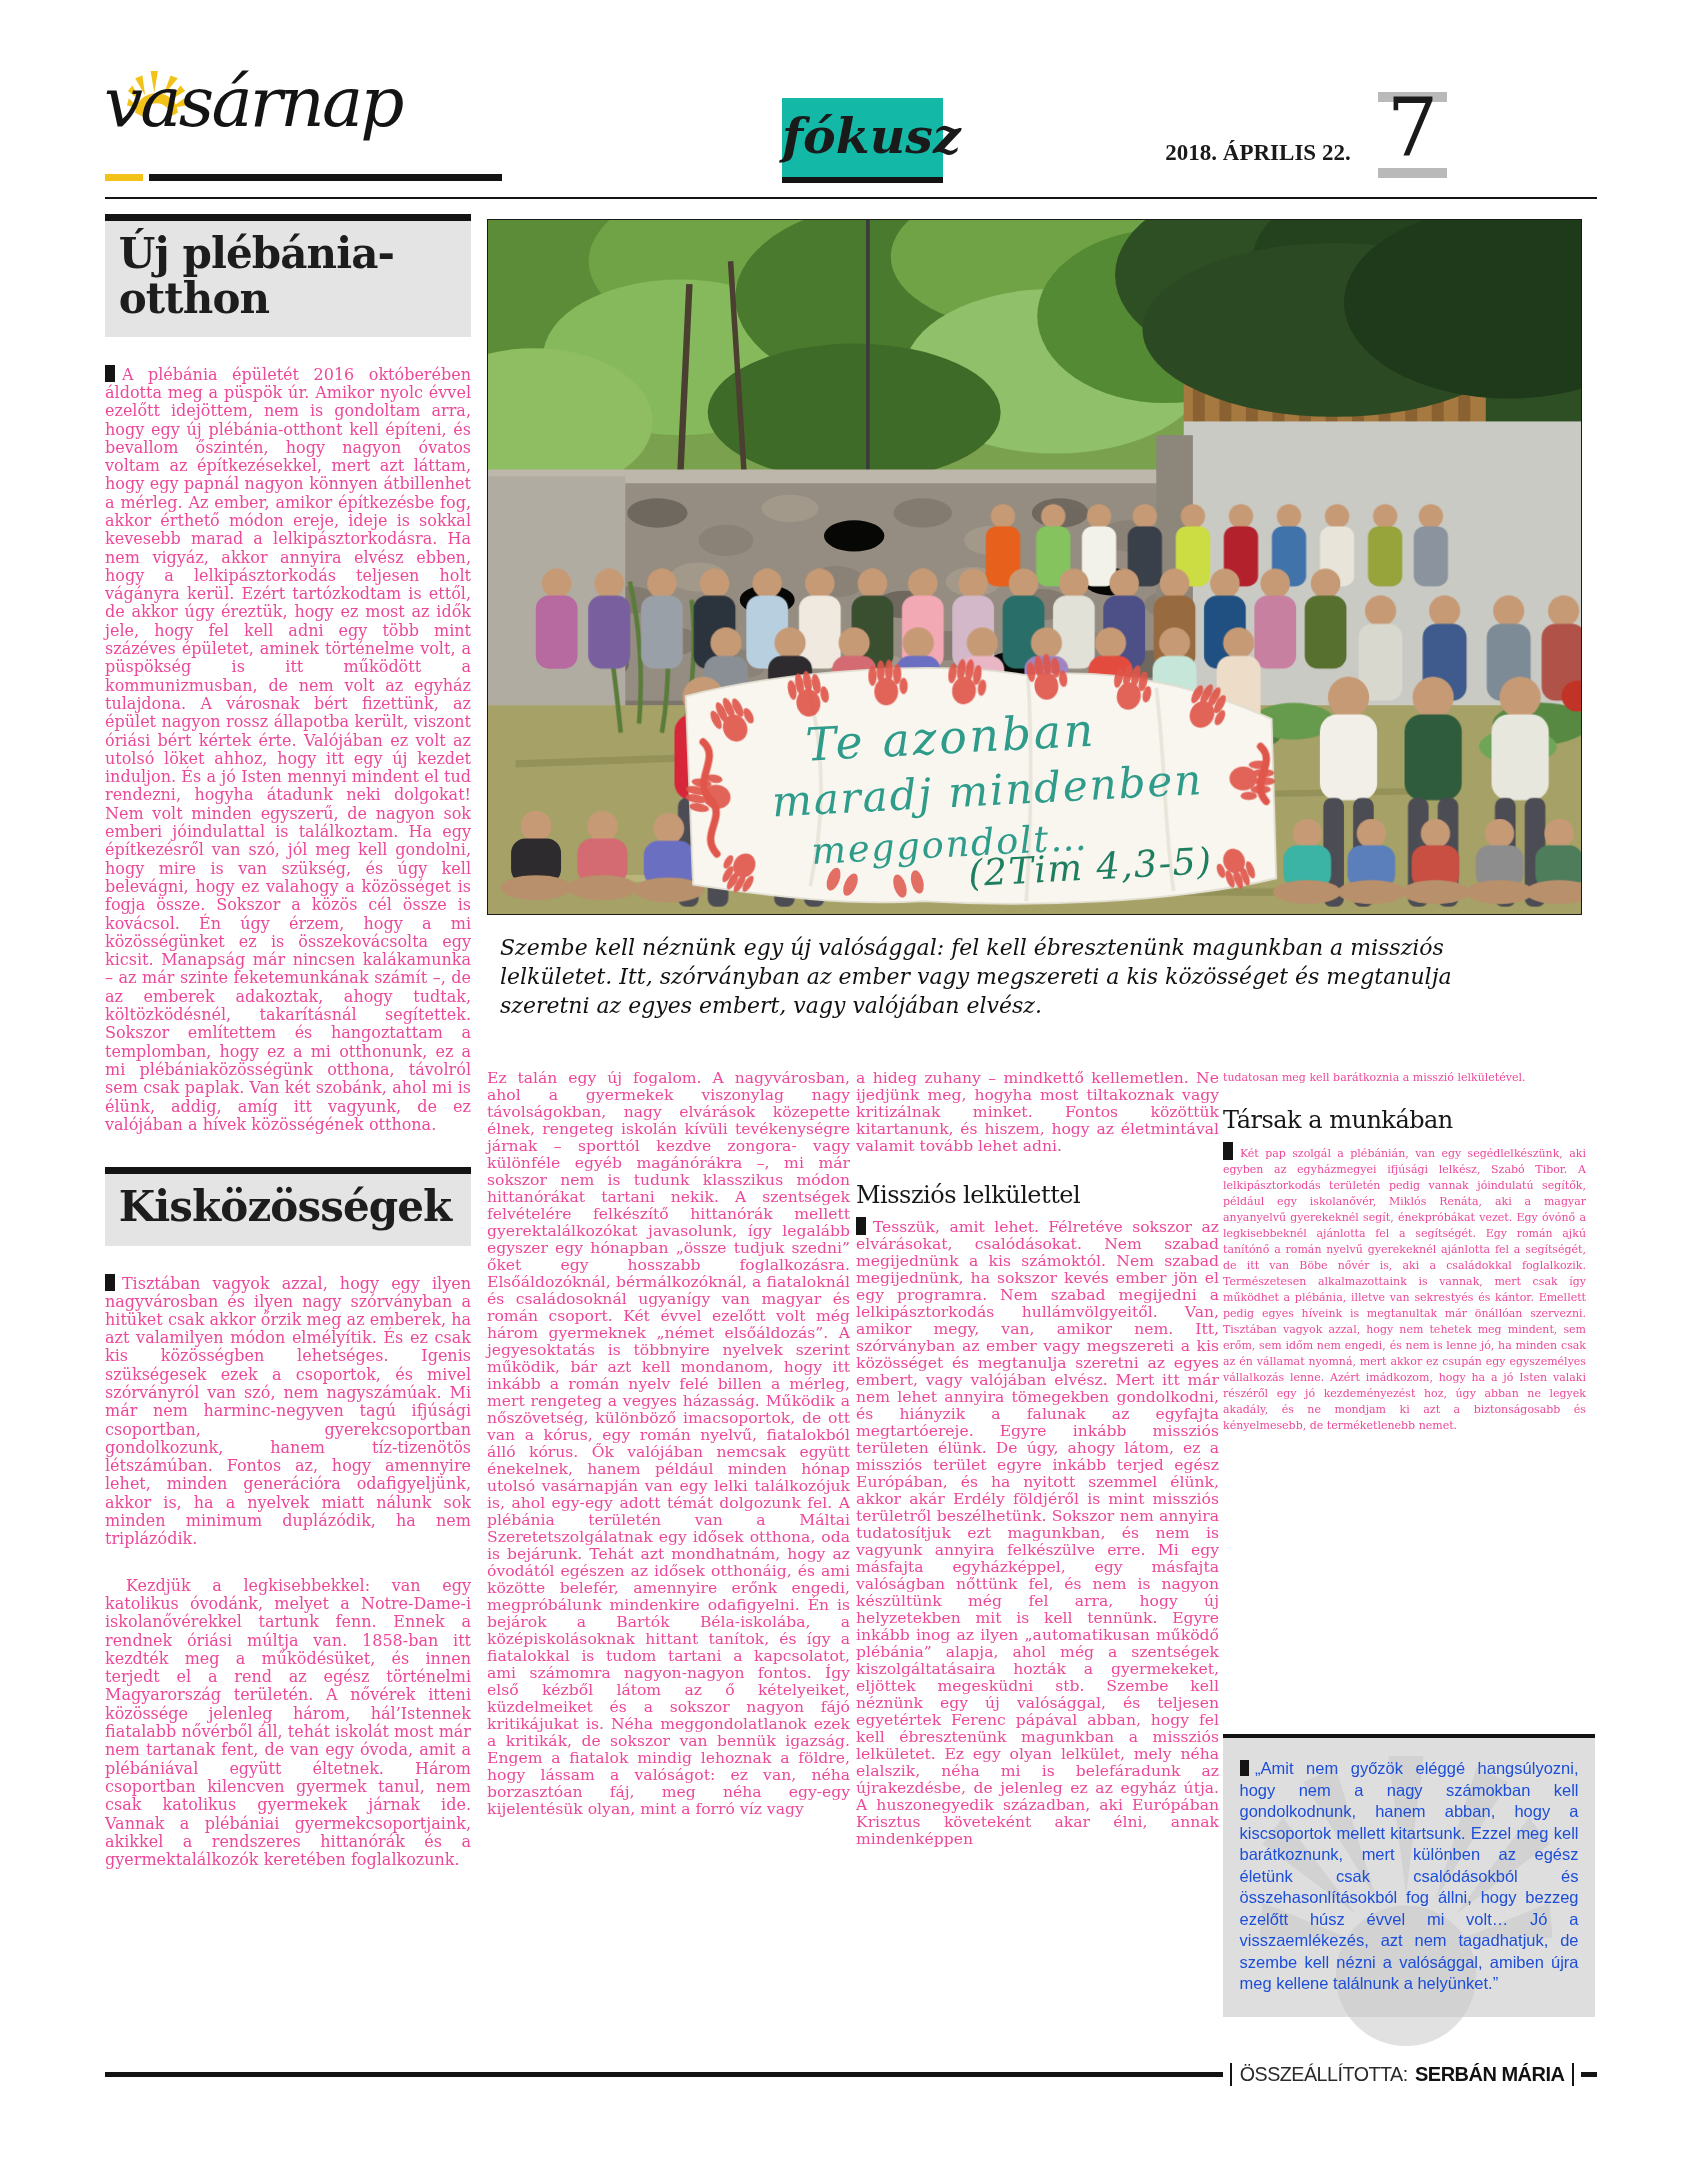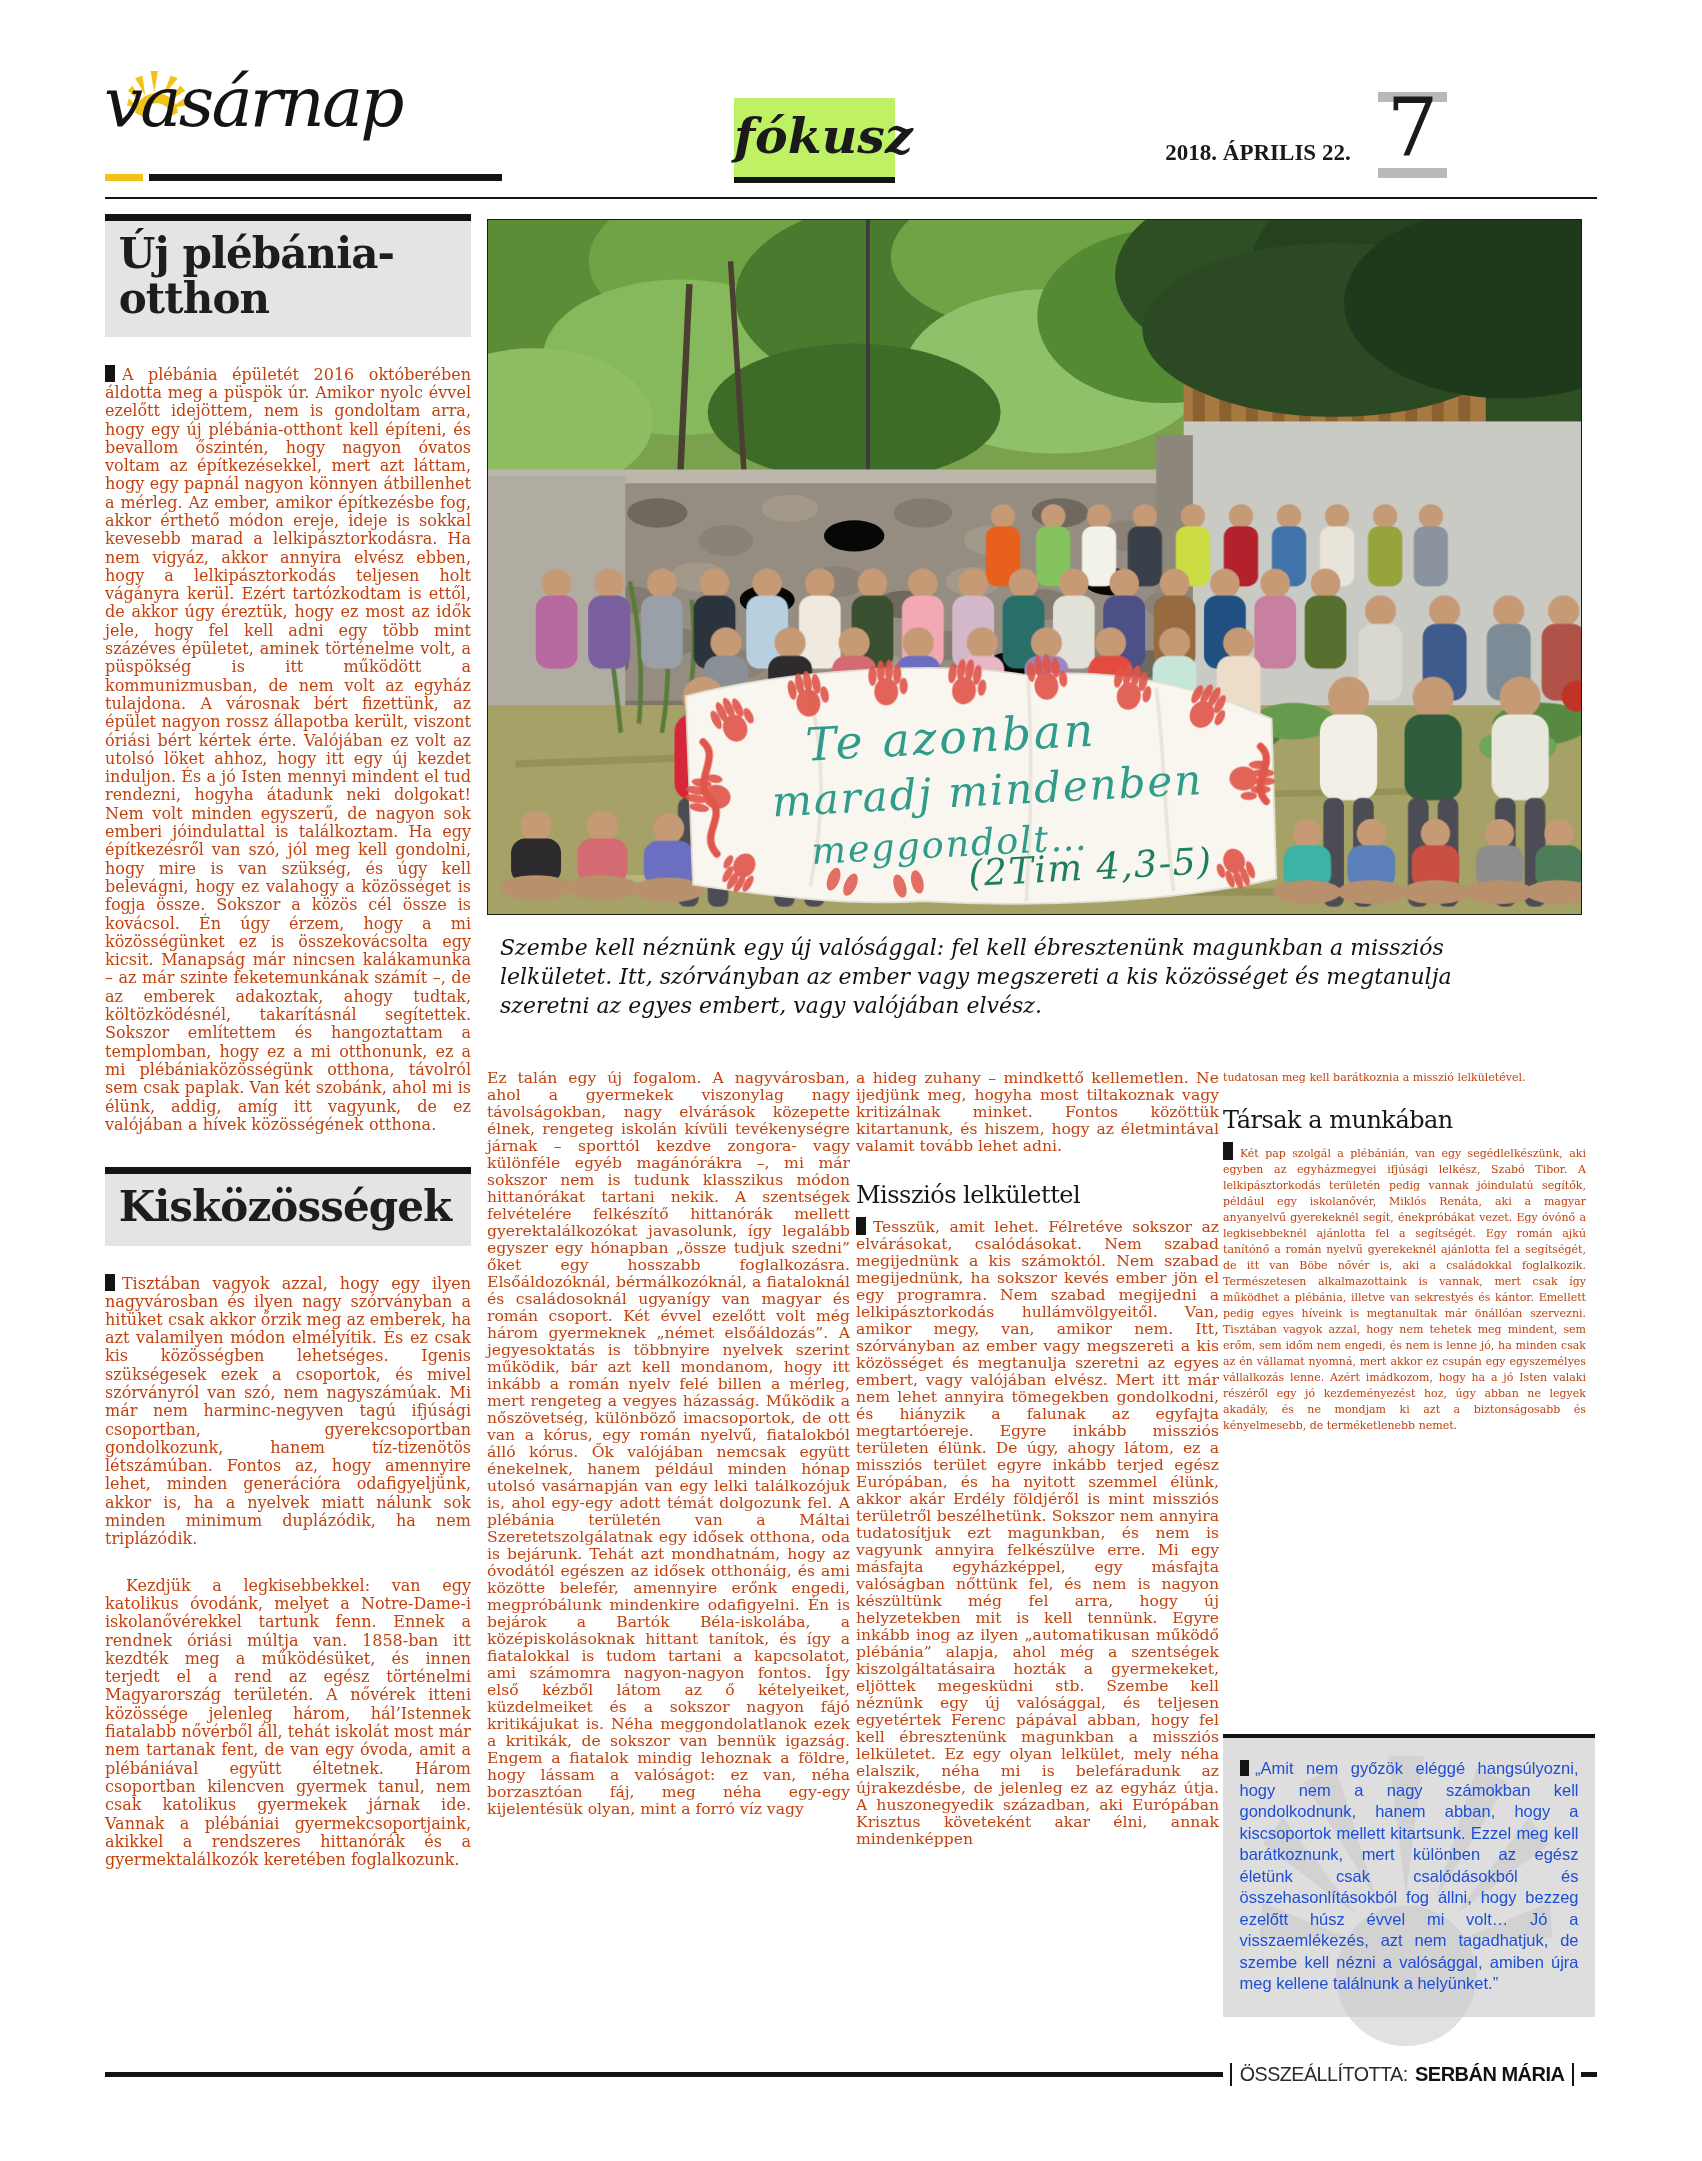--- a/index.html
+++ b/index.html
@@ -8,36 +8,36 @@
         font-family:"DejaVu Serif",serif;color:#161616;overflow:hidden;}
 
   
   .logo-text{position:absolute;left:104px;top:68px;font-size:69px;font-style:italic;
              font-weight:normal;letter-spacing:-2.7px;line-height:1;color:#141414;}
   .sun-icon{position:absolute;left:127px;top:69px;width:59px;height:55px;}
   .logo-underline-yellow{position:absolute;left:105px;top:174px;width:38px;height:6.9px;background:#f2c218;}
   .logo-underline-black{position:absolute;left:149px;top:174px;width:353px;height:6.9px;background:#141414;}
   .masthead-rule{position:absolute;left:105px;top:197px;width:1492px;height:2.3px;background:#141414;}
 
-  .section-tab{position:absolute;left:734px;top:98px;width:161px;height:79px;
-               background:#bef264;border-bottom:6px solid #141414;text-align:right;}
+  .section-tab{position:absolute;left:782px;top:98px;width:161px;height:79px;
+               background:#14b8a6;border-bottom:6px solid #141414;text-align:right;}
   .section-tab span{font-style:italic;font-weight:bold;font-size:49px;line-height:77px;color:#1a1a1a;}
   .date{position:absolute;left:1098px;top:140px;width:320px;text-align:center;
         font-family:"Liberation Serif",serif;font-weight:bold;font-size:23px;color:#1a1a1a;}
   .pageno-bar{position:absolute;left:1378px;width:69px;height:9.6px;background:#b9b9b9;}
   .pageno{position:absolute;left:1378px;top:87px;width:69px;text-align:center;
           font-size:81px;line-height:81px;font-weight:normal;color:#1a1a1a;}
 
   
   .lcol{position:absolute;left:105px;top:214px;width:366px;}
   .rule-top{height:7.3px;background:#141414;}
   .head-box{background:#e4e4e4;padding:11px 13.7px 15.6px 13.7px;}
   .head-box h1{margin:0;font-size:42px;line-height:1.06;font-weight:bold;
                letter-spacing:-0.9px;color:#1d1d1d;}
-  .body-text{font-size:16px;line-height:18.3px;text-align:justify;margin:0;color:#c2410c;}
+  .body-text{font-size:16px;line-height:18.3px;text-align:justify;margin:0;color:#ec4899;}
   .lcol .body-text{margin-top:28px;}
   .lcol .rule-top.second{margin-top:33px;}
   .indent{text-indent:21px;margin-top:0;}
   .lead::before{content:"";display:inline-block;width:9.6px;height:17.4px;background:#141414;
                 margin-right:7.3px;vertical-align:-2.7px;}
 
   
   .photo{position:absolute;left:487px;top:219px;width:1095px;height:696px;
          border:1.4px solid #1a1a1a;box-sizing:border-box;background:#7aa24e;}
   .photo svg{display:block;width:100%;height:100%;}

